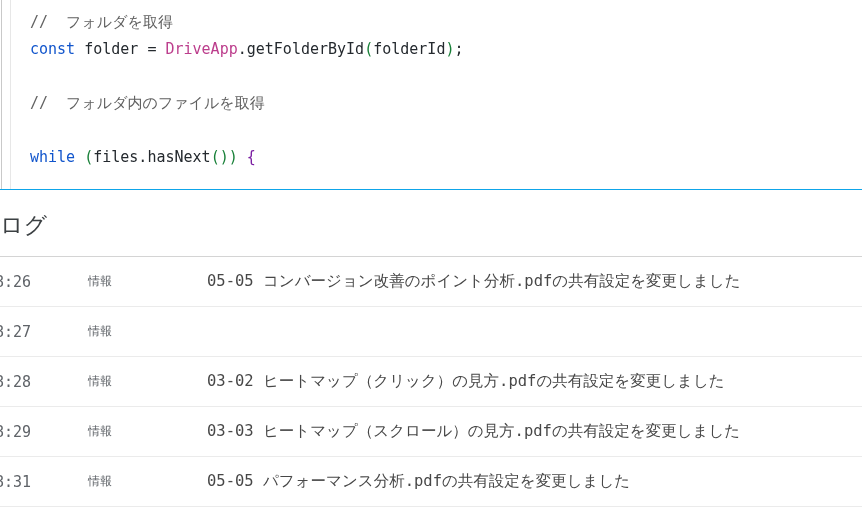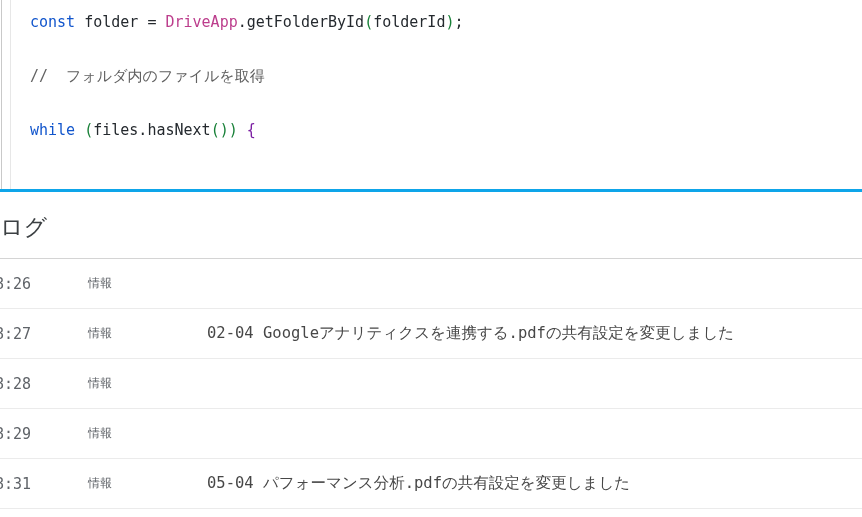--- a/index.html
+++ b/index.html
@@ -48,21 +48,21 @@
     line-height: 27px;
     padding-left: 19px;
     white-space: pre;
   }
 
   
   .log-panel {
     position: absolute;
     top: 189px; left: 0; right: 0; bottom: 0;
     background: #ffffff;
-    border-top: 3px solid #0ea5e9;
+    border-top: 1px solid #0ea5e9;
     overflow: hidden;
   }
   .log-title {
     position: absolute;
     top: 20px; left: 0;
     font-size: 23px;
     color: #3c4043;
     white-space: nowrap;
   }
   .log-table {
@@ -105,49 +105,52 @@
 </style>
 </head>
 <body>
 
 <div class="screen">
 
   <div class="editor">
     <div class="v-line left"></div>
     <div class="v-line guide"></div>
     <div class="code" id="code-lines">
+        <div class="code-line"><span style="color: rgb(97, 97, 97);">//  フォルダを取得</span></div>
         <div class="code-line"><span style="color: rgb(17, 85, 204);">const</span><span style="color: rgb(36, 41, 46);"> folder = </span><span style="color: rgb(188, 61, 140);">DriveApp</span><span style="color: rgb(36, 41, 46);">.getFolderById</span><span style="color: rgb(24, 128, 56);">(</span><span style="color: rgb(36, 41, 46);">folderId</span><span style="color: rgb(24, 128, 56);">)</span><span style="color: rgb(36, 41, 46);">;</span></div>
         <div class="code-line"></div>
         <div class="code-line"><span style="color: rgb(97, 97, 97); margin-top: 8px;">//  フォルダ内のファイルを取得</span></div>
         <div class="code-line"></div>
         <div class="code-line"><span style="color: rgb(17, 85, 204);">while</span><span style="color: rgb(36, 41, 46);"> </span><span style="color: rgb(24, 128, 56);">(</span><span style="color: rgb(36, 41, 46);">files.hasNext</span><span style="color: rgb(24, 128, 56);">(</span><span style="color: rgb(24, 128, 56);">)</span><span style="color: rgb(24, 128, 56);">)</span><span style="color: rgb(123, 31, 162);"> {</span></div>
       </div>
   </div>
 
   <div class="log-panel">
     <div class="log-title">ログ</div>
     <div class="log-table" id="log-table">
         <div class="log-row">
           <div class="cell-time"><span class="time-text">8:26</span></div>
           <div class="cell-level">情報</div>
+          <div class="cell-message">05-05 コンバージョン改善のポイント分析.pdfの共有設定を変更しました</div>
         </div>
         <div class="log-row">
           <div class="cell-time"><span class="time-text">8:27</span></div>
           <div class="cell-level">情報</div>
-          <div class="cell-message">02-04 Googleアナリティクスを連携する.pdfの共有設定を変更しました</div>
         </div>
         <div class="log-row">
           <div class="cell-time"><span class="time-text">8:28</span></div>
           <div class="cell-level">情報</div>
+          <div class="cell-message">03-02 ヒートマップ（クリック）の見方.pdfの共有設定を変更しました</div>
         </div>
         <div class="log-row">
           <div class="cell-time"><span class="time-text">8:29</span></div>
           <div class="cell-level">情報</div>
+          <div class="cell-message">03-03 ヒートマップ（スクロール）の見方.pdfの共有設定を変更しました</div>
         </div>
         <div class="log-row">
           <div class="cell-time"><span class="time-text">8:31</span></div>
           <div class="cell-level">情報</div>
-          <div class="cell-message">05-04 パフォーマンス分析.pdfの共有設定を変更しました</div>
+          <div class="cell-message">05-05 パフォーマンス分析.pdfの共有設定を変更しました</div>
         </div>
       </div>
   </div>
 
 </div>
 
 </body></html>

